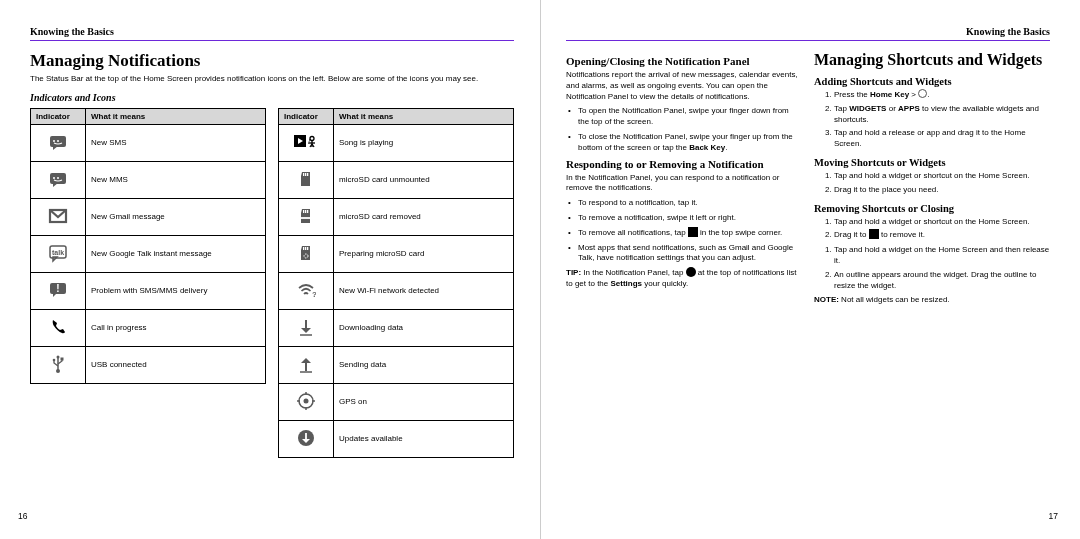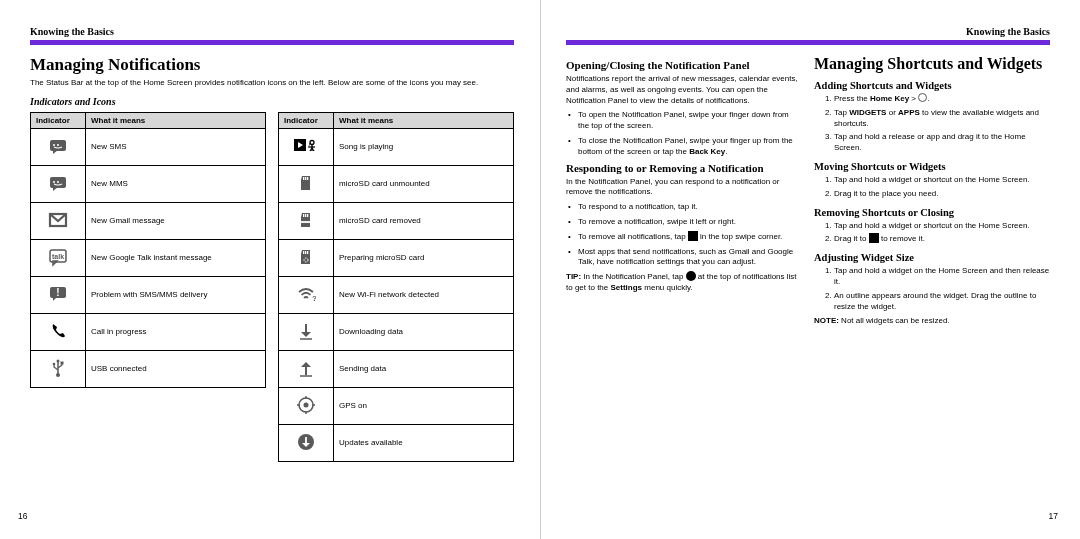--- a/index.html
+++ b/index.html
@@ -22,21 +22,21 @@
   .page-divider {
     position: absolute;
     left: 540px;
     top: 0;
     bottom: 0;
     border-left: 1px solid #ccc;
   }
   .running-head {
     font-weight: bold;
     font-size: 10px;
-    border-bottom: 5px solid #6d28d9;
+    border-bottom: 1px solid #6d28d9;
     padding-bottom: 3px;
     margin-bottom: 10px;
   }
   .running-head.right { text-align: right; }
   .h1 {
     font-size: 17px;
     font-weight: bold;
     margin-bottom: 3px;
   }
   .intro {
@@ -429,21 +429,21 @@
       <div class="body">In the Notification Panel, you can respond to a notification or remove the notifications.</div>
       <ul class="bullets body">
         <li>To respond to a notification, tap it.</li>
         <li>To remove a notification, swipe it left or right.</li>
         <li>
           <span>To remove all notifications, tap </span><span class="inline-icon"></span><span> in the top swipe corner.</span>
         </li>
         <li>Most apps that send notifications, such as Gmail and Google Talk, have notification settings that you can adjust.</li>
       </ul>
       <div class="body">
-        <span class="bold">TIP:</span><span> In the Notification Panel, tap </span><span class="inline-icon circle"></span><span> at the top of notifications list to get to the </span><span class="bold">Settings</span><span> menu quickly.</span>
+        <span class="bold">TIP:</span><span> In the Notification Panel, tap </span><span class="inline-icon circle"></span><span> at the top of notifications list to get to the </span><span class="bold">Settings</span><span> your quickly.</span>
       </div>
     </div>
 
     <div class="col">
       <div class="h1" style="font-size:16px">Managing Shortcuts and Widgets</div>
 
       <div class="h3">Adding Shortcuts and Widgets</div>
       <ol class="steps body">
         <li>
           <span>Press the </span><span class="bold">Home Key</span><span> &gt; </span><span class="inline-icon circle" style="background:#fff;border:1px solid #555;width:9px;height:9px"></span>.
@@ -461,21 +461,20 @@
       </ol>
 
       <div class="h3">Removing Shortcuts or Closing</div>
       <ol class="steps body">
         <li>Tap and hold a widget or shortcut on the Home Screen.</li>
         <li>
           <span>Drag it to </span><span class="inline-icon"></span><span> to remove it.</span>
         </li>
       </ol>
 
-      <div class="h3">Adjusting Widget Size</div>
       <ol class="steps body">
         <li>Tap and hold a widget on the Home Screen and then release it.</li>
         <li>An outline appears around the widget. Drag the outline to resize the widget.</li>
       </ol>
       <div class="body">
         <span class="bold">NOTE:</span><span> Not all widgets can be resized.</span>
       </div>
     </div>
   </div>
 

